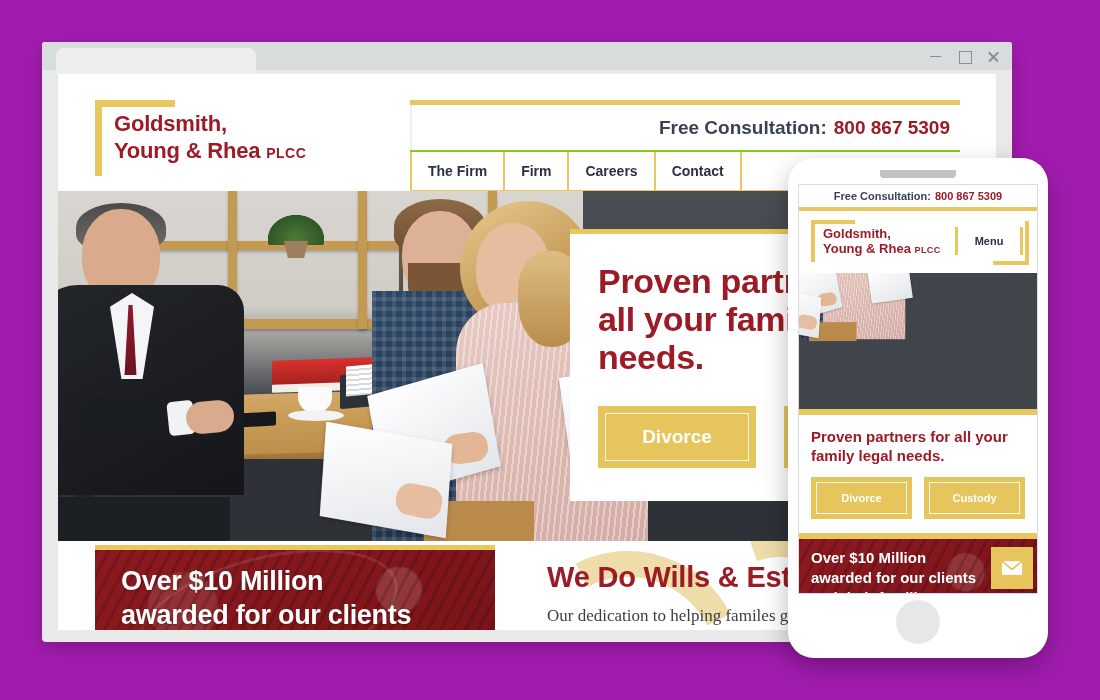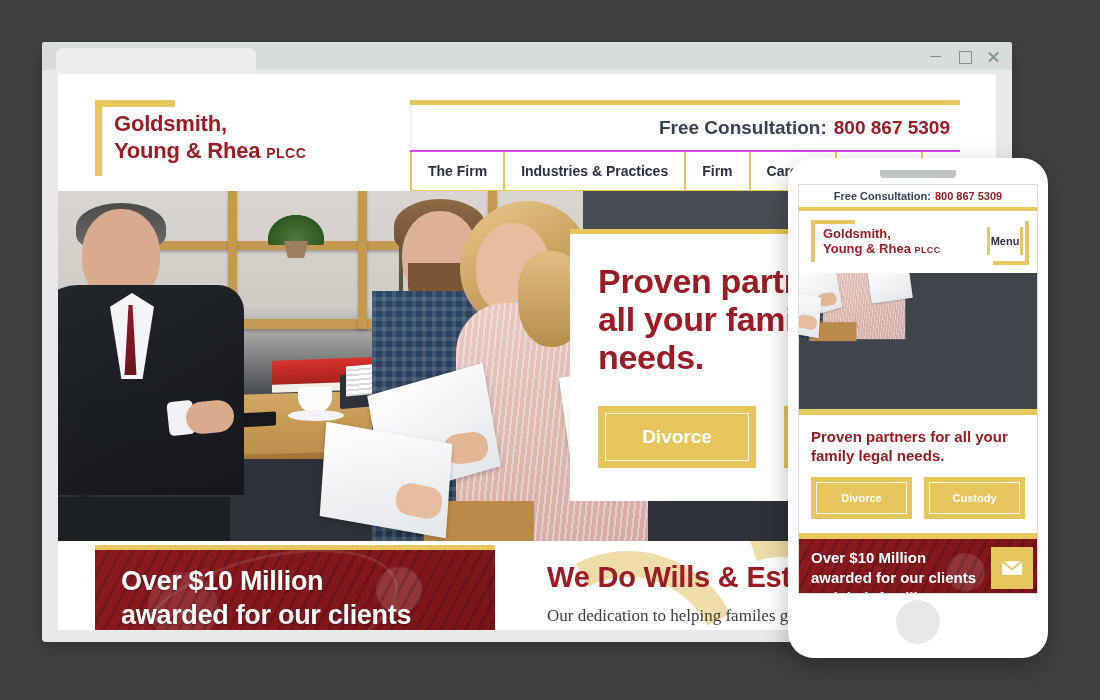--- a/index.html
+++ b/index.html
@@ -10,21 +10,21 @@
     height: 700px;
     overflow: hidden;
     background: #78938f;
     font-family: "Liberation Sans", sans-serif;
   }
 
   .stage {
     position: relative;
     width: 1100px;
     height: 700px;
-    background: #404040;
+    background: #a21caf;
   }
 
   
   .browser {
     position: absolute;
     left: 42px; top: 42px;
     width: 970px; height: 600px;
     background: #e9e9e9;
     border-radius: 3px 3px 4px 4px;
     box-shadow: 0 6px 18px rgba(0,0,0,0.22);
@@ -139,21 +139,21 @@
     font-weight: bold;
   }
   .consult-phone {
     color: #9b1c26;
     font-size: 19px;
     font-weight: bold;
     margin-left: 7px;
   }
   .navbar {
     display: flex;
-    border-top: 2px solid #d946ef;
+    border-top: 2px solid #84cc16;
     border-bottom: 2px solid #e8c85e;
     height: 42px;
   }
   .nav-item {
     flex: 0 0 auto;
     display: flex;
     align-items: center;
     justify-content: center;
     padding: 0 16px;
     font-size: 14px;
@@ -569,21 +569,21 @@
   .m-logo {
     position: relative;
     color: #9b1c26; font-weight: bold;
     font-size: 13px; line-height: 15px;
     padding-top: 6px;
     white-space: nowrap;
   }
   .m-logo .plcc { font-size: 9px; letter-spacing: .4px; }
   .m-menu {
     position: absolute; right: 14px; top: 16px;
-    width: 36px; height: 28px;
+    width: 68px; height: 28px;
     display: flex; align-items: center; justify-content: center;
     font-size: 11px; font-weight: bold; color: #2b3044;
     border-left: 3px solid #e8c85e;
     border-right: 3px solid #e8c85e;
   }
   .m-bracket-r {
     position: absolute; right: 8px; top: 10px; width: 36px; height: 44px;
     border-right: 4px solid #e8c85e; border-bottom: 4px solid #e8c85e;
   }
   .m-hero {
@@ -670,21 +670,20 @@
         </div>
 
         <div class="header-right">
           <div class="gold-top-rule"></div>
           <div class="consult-row">
             <span class="consult-label">Free Consultation:</span>
             <span class="consult-phone">800 867 5309</span>
           </div>
           <div class="navbar">
             <div class="nav-item">The Firm</div>
-            <div class="nav-item">Industries &amp; Practices</div>
             <div class="nav-item">Firm</div>
             <div class="nav-item">Careers</div>
             <div class="nav-item">Contact</div>
           </div>
         </div>
       </div>
 
       <div class="hero">
         <div class="hero-photo">
           <div class="bk-wall"></div>

